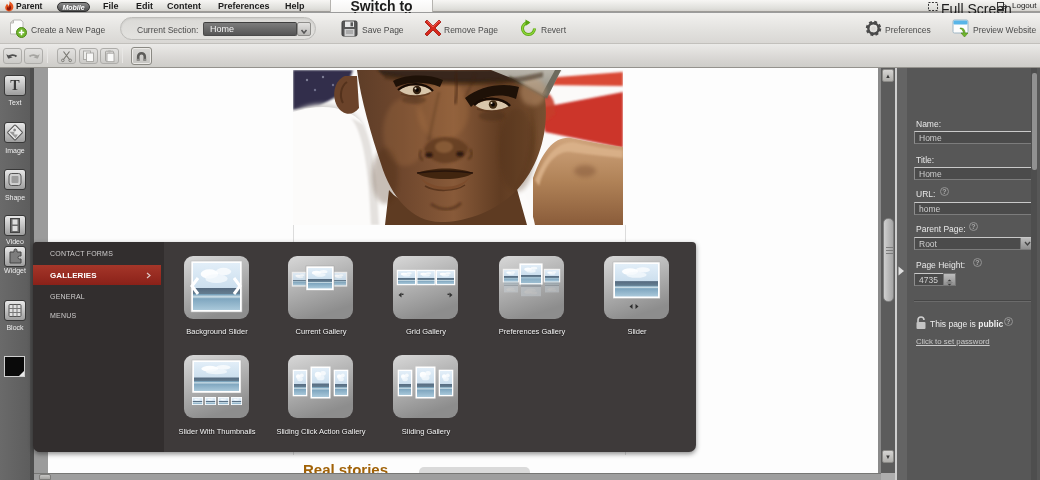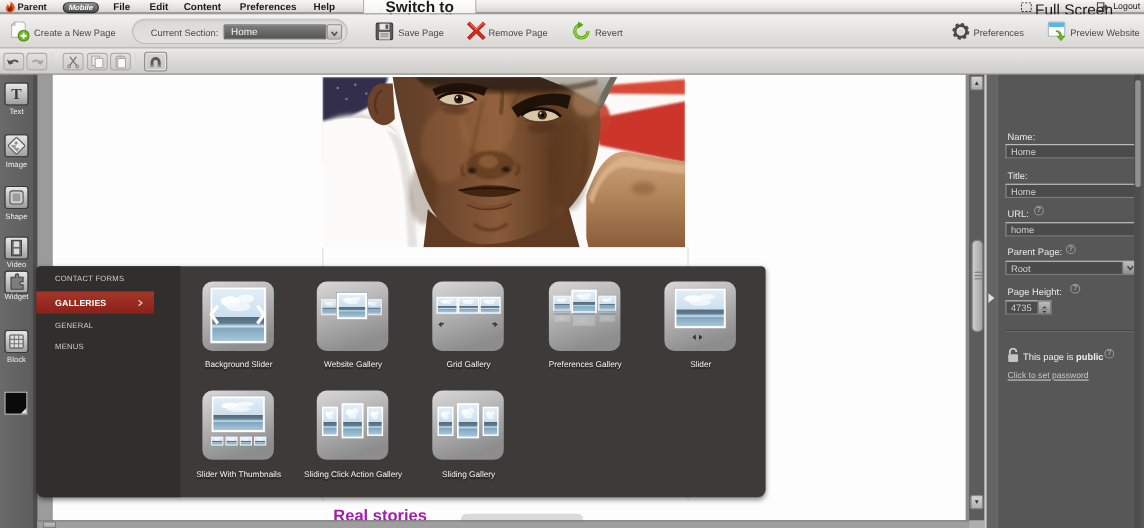--- a/index.html
+++ b/index.html
@@ -41,33 +41,33 @@
   
   #sidebar { left:0; top:68px; width:30px; height:412px; background:linear-gradient(90deg,#6a6a6a,#5d5d5d); }
   .sbtn { position:absolute; left:4px; width:22px; height:21px; border-radius:3px;
     background:linear-gradient(#e8e8e8,#9e9e9e); border:1px solid #383838; }
   .slbl { position:absolute; left:0; width:30px; text-align:center; font-size:7px; color:#efefef; }
 
   
   #canvas-strip { left:30px; top:68px; width:4px; height:412px; background:#4e4e4e; }
   #page { left:48px; top:68px; width:830px; height:412px; background:#fdfdfd; }
   .vline { position:absolute; top:157px; width:1px; height:230px; background:#dcdcdc; }
-  #realstories { position:absolute; left:255px; top:393px; font-size:15px; font-weight:bold; color:#a21caf; }
+  #realstories { position:absolute; left:255px; top:393px; font-size:15px; font-weight:bold; color:#a16207; }
   #graybar { position:absolute; left:371px; top:399px; width:111px; height:12px; background:#dadada; border-radius:5px; }
 
   
   #photo { left:293px; top:70px; width:330px; height:155px; overflow:hidden; background:#fff; }
   #photo svg { filter:blur(0.4px); }
 
   
   #gpanel { left:33px; top:242px; width:663px; height:210px; background:#3e3a3a;
     border-radius:4px 4px 7px 7px; box-shadow:0 2px 5px rgba(0,0,0,.45); }
   #gmenu { position:absolute; left:0; top:0; width:131px; height:210px; background:#322e2e; border-radius:4px 0 0 7px; }
   .gitem { position:absolute; left:17px; font-size:7px; letter-spacing:.2px; color:#cfcdcd; }
-  #gsel { position:absolute; left:0; top:23px; width:107px; height:20px;
+  #gsel { position:absolute; left:0; top:23px; width:128px; height:20px;
     background:linear-gradient(#a53629,#8a2119); }
   #gsel span { position:absolute; left:17px; top:6px; font-size:8px; font-weight:bold; letter-spacing:.1px; color:#fff; }
   .glbl { position:absolute; width:120px; text-align:center; font-size:7.5px; color:#f3f3f3; text-shadow:0 1px 1px rgba(0,0,0,.6); }
 
   
   #vsb { left:881px; top:68px; width:14px; height:412px; background:#5c5c5c; }
   .sbbtn { position:absolute; left:1px; width:12px; height:13px; border-radius:2px;
     background:linear-gradient(#d6d5d3,#b0afac); border:1px solid #8a8986; font-size:6px; color:#3a3a3a; text-align:center; line-height:12px;}
   #vthumb { position:absolute; left:1.5px; top:150px; width:11px; height:84px; border-radius:5px;
     background:linear-gradient(90deg,#cfcfcf,#a5a5a5); border:1px solid #7f7f7f; }
@@ -526,21 +526,21 @@
           <rect x="-1.5" y="-1.5" width="20" height="32" fill="#fff"></rect>
           <use href="#pic" transform="scale(0.425,0.966)"></use>
         </g>
       <g transform="translate(47,16)">
           <rect x="-1.3" y="-1.3" width="14.6" height="26.6" fill="#fff"></rect>
           <use href="#pic" transform="scale(0.3,0.8)"></use>
         </g>
     </g>
   </svg>
   <div class="glbl" style="left:124px;top:85px">Background Slider</div>
-  <div class="glbl" style="left:228px;top:85px">Website Gallery</div>
+  <div class="glbl" style="left:228px;top:85px">Current Gallery</div>
   <div class="glbl" style="left:333px;top:85px">Grid Gallery</div>
   <div class="glbl" style="left:439px;top:85px">Preferences Gallery</div>
   <div class="glbl" style="left:544px;top:85px">Slider</div>
   <div class="glbl" style="left:124px;top:185px">Slider With Thumbnails</div>
   <div class="glbl" style="left:228px;top:185px">Sliding Click Action Gallery</div>
   <div class="glbl" style="left:333px;top:185px">Sliding Gallery</div>
 </div>
 
 <div class="abs" id="pageedge"></div>
 <div class="abs" id="vsb">

